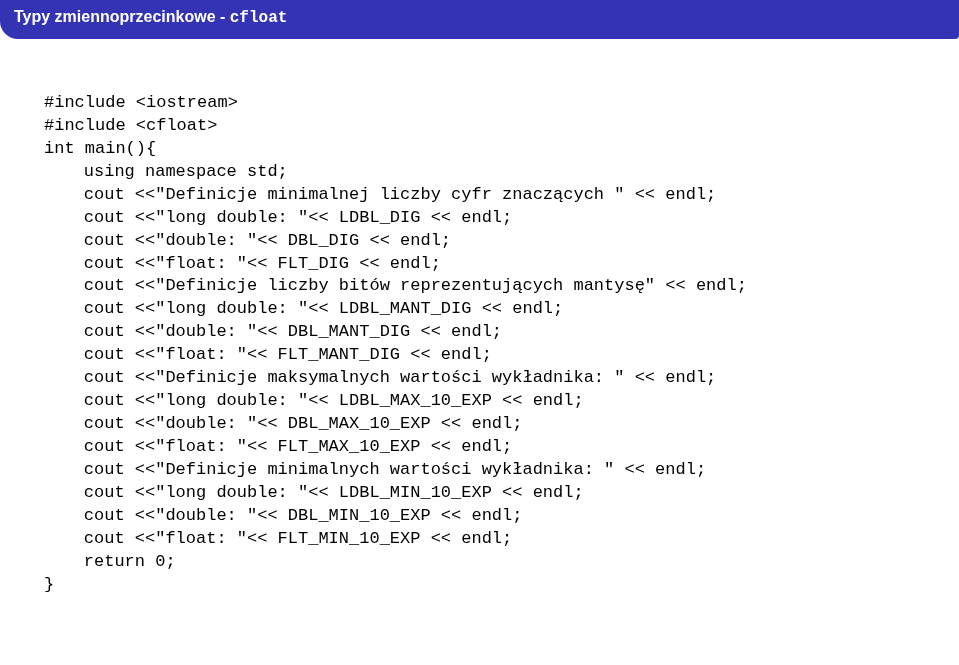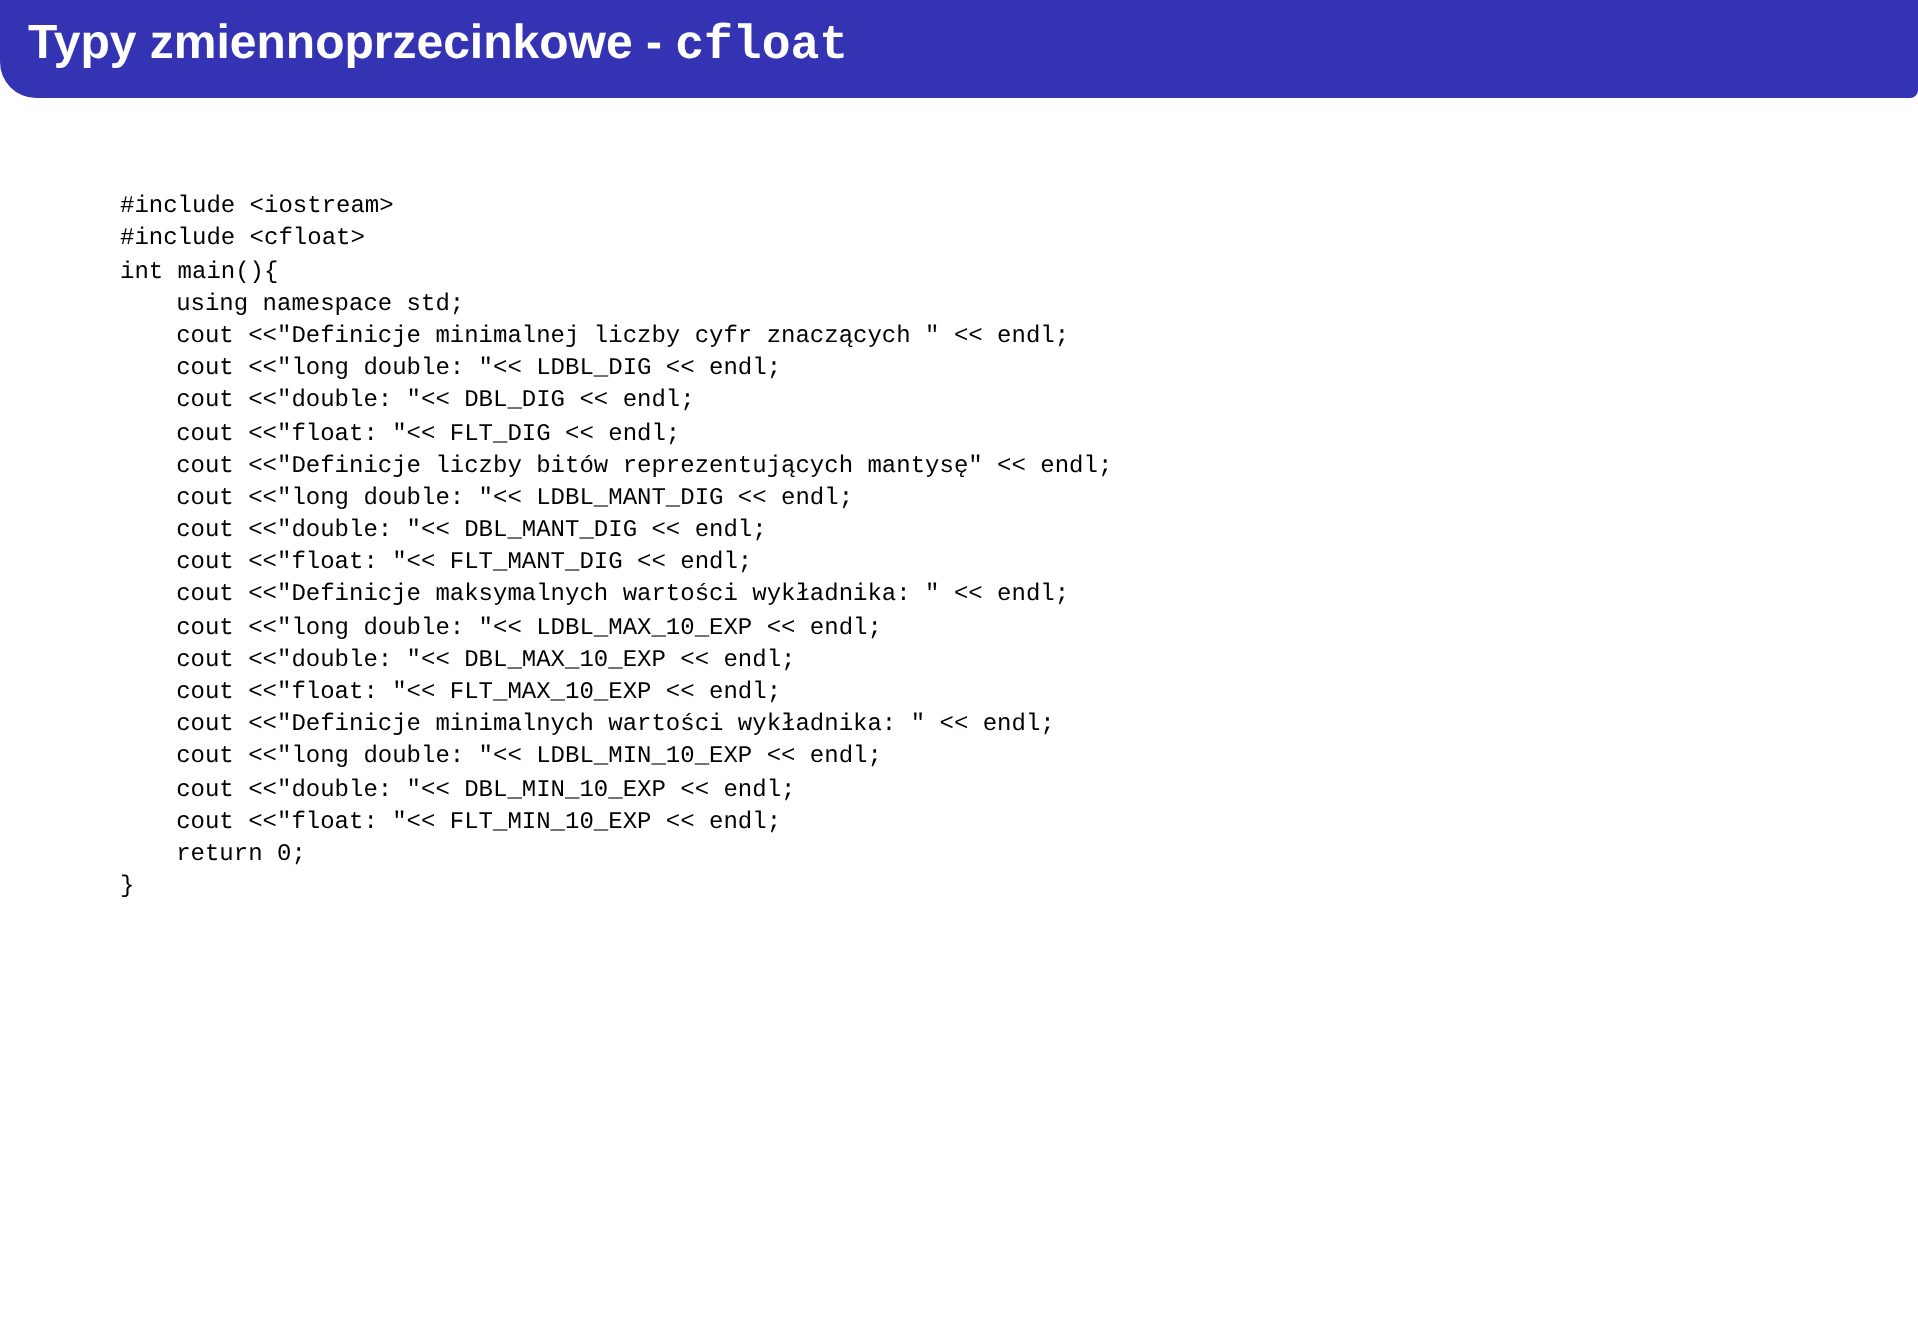--- a/index.html
+++ b/index.html
@@ -10,30 +10,30 @@
     width: 959px;
   }
   .header {
     background: #3333b3;
     padding: 8px 14px 12px 14px;
     border-bottom-left-radius: 18px;
     border-bottom-right-radius: 4px;
   }
   .header .title {
     color: #fff;
-    font-size: 24px;
+    font-size: 16px;
     font-weight: bold;
   }
   .header .code-word {
     font-family: "Courier New", Courier, monospace;
   }
   .code-block {
-    padding: 30px 60px 18px 60px;
+    padding: 30px 60px 18px 44px;
     font-family: "Courier New", Courier, monospace;
-    font-size: 12px;
+    font-size: 17px;
     line-height: 1.35;
     color: #000;
     white-space: pre;
   }
   .indent {
     padding-left: 3.9ch;
   }
 </style>
 </head>
 <body>

